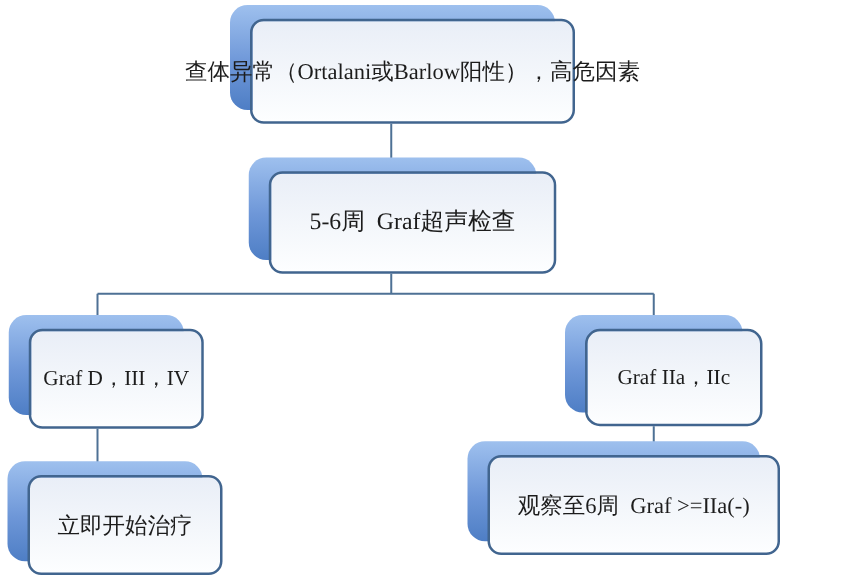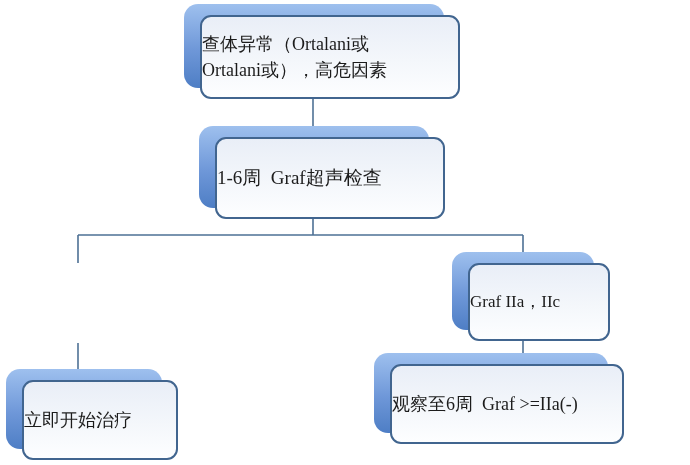--- a/index.html
+++ b/index.html
@@ -26,61 +26,68 @@
   }
   .node .box{
     position:absolute;
     left:0;top:0;
     width:100%;height:100%;
     box-sizing:border-box;
     border:2px solid var(--box-border,#41658f);
     border-radius:11px;
     background:linear-gradient(180deg,var(--box-fill-top,#e9eef7) 0%,#f4f7fb 55%,var(--box-fill-bottom,#fdfeff) 100%);
     display:flex;
-    flex-direction:column;
-    align-items:flex-start;
+    flex-direction:row;
+    align-items:center;
     justify-content:center;
     color:var(--text,#1c1c1c);
     text-align:center;
   }
   .line{white-space:pre;}
   .n1 .box{font-size:18px;line-height:26px;}
   .n2 .box{font-size:19px;line-height:26px;}
   .n3 .box{font-size:17px;line-height:24px;}
-  .n4 .box{font-size:17px;line-height:24px;}
+  .n4 .box{font-size:17px;line-height:24px;border-radius:12px;}
   .n5 .box{font-size:18px;line-height:26px;}
   .n6 .box{font-size:18px;line-height:29px;}
 </style>
 </head>
 <body>
 
 <div class="canvas">
 
   <svg class="edges" width="690" height="465">
     <path d="M313,99 V137"></path>
     <path d="M313,219 V235 M78,235 H523 M78,235 V263 M523,235 V263"></path>
     <path d="M78,343 V380"></path>
     <path d="M523,341 V380"></path>
   </svg>
 
   <div class="node n1" style="left:200px;top:15px;width:260px;height:84px">
     <div class="shadow"></div>
     <div class="box">
       <div class="line">查体异常（Ortalani或</div>
-      <div class="line">Ortalani或），高危因素</div>
+      <div class="line">Barlow阳性），高危因素</div>
     </div>
   </div>
 
   <div class="node n2" style="left:215px;top:137px;width:230px;height:82px">
     <div class="shadow"></div>
     <div class="box">
-      <div class="line">1-6周  Graf超声检查</div>
+      <div class="line">5-6周  Graf超声检查</div>
     </div>
   </div>
 
+  <div class="node n3" style="left:23px;top:263px;width:140px;height:80px">
+    <div class="shadow"></div>
+    <div class="box">
+      <div class="line">Graf D，III</div>
+      <div class="line">，IV</div>
+    </div>
+  </div>
 
   <div class="node n4" style="left:468px;top:263px;width:142px;height:78px">
     <div class="shadow"></div>
     <div class="box">
       <div class="line">Graf IIa，IIc</div>
     </div>
   </div>
 
   <div class="node n5" style="left:22px;top:380px;width:156px;height:80px">
     <div class="shadow"></div>

